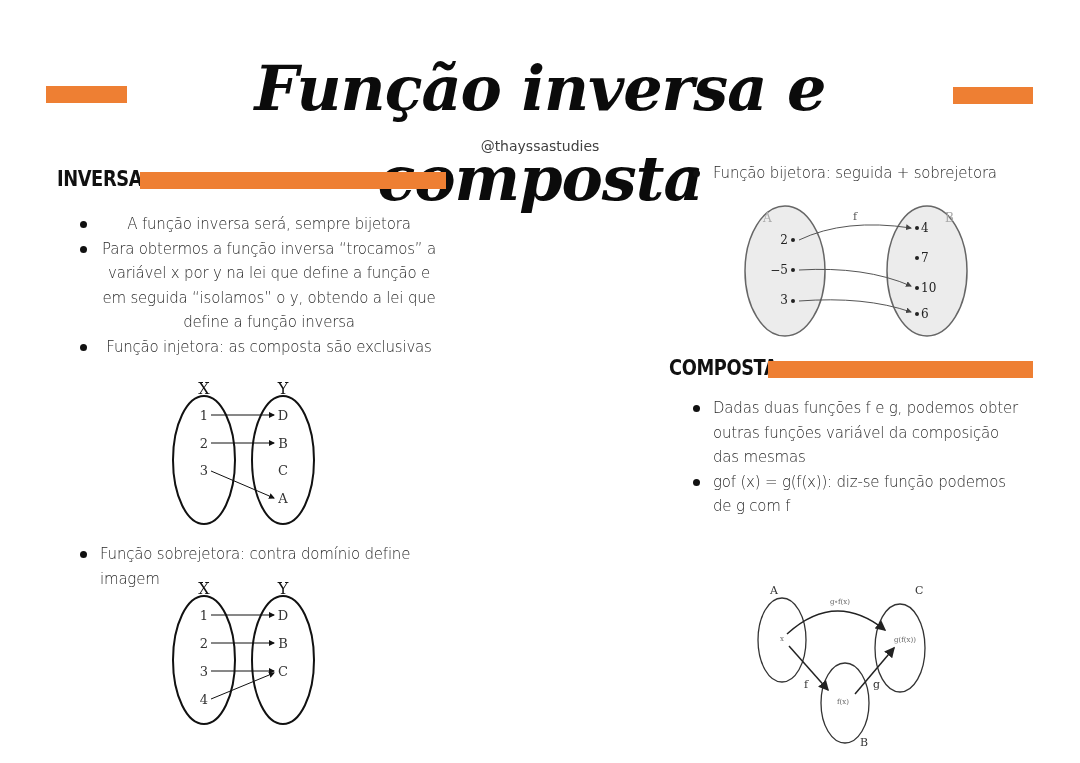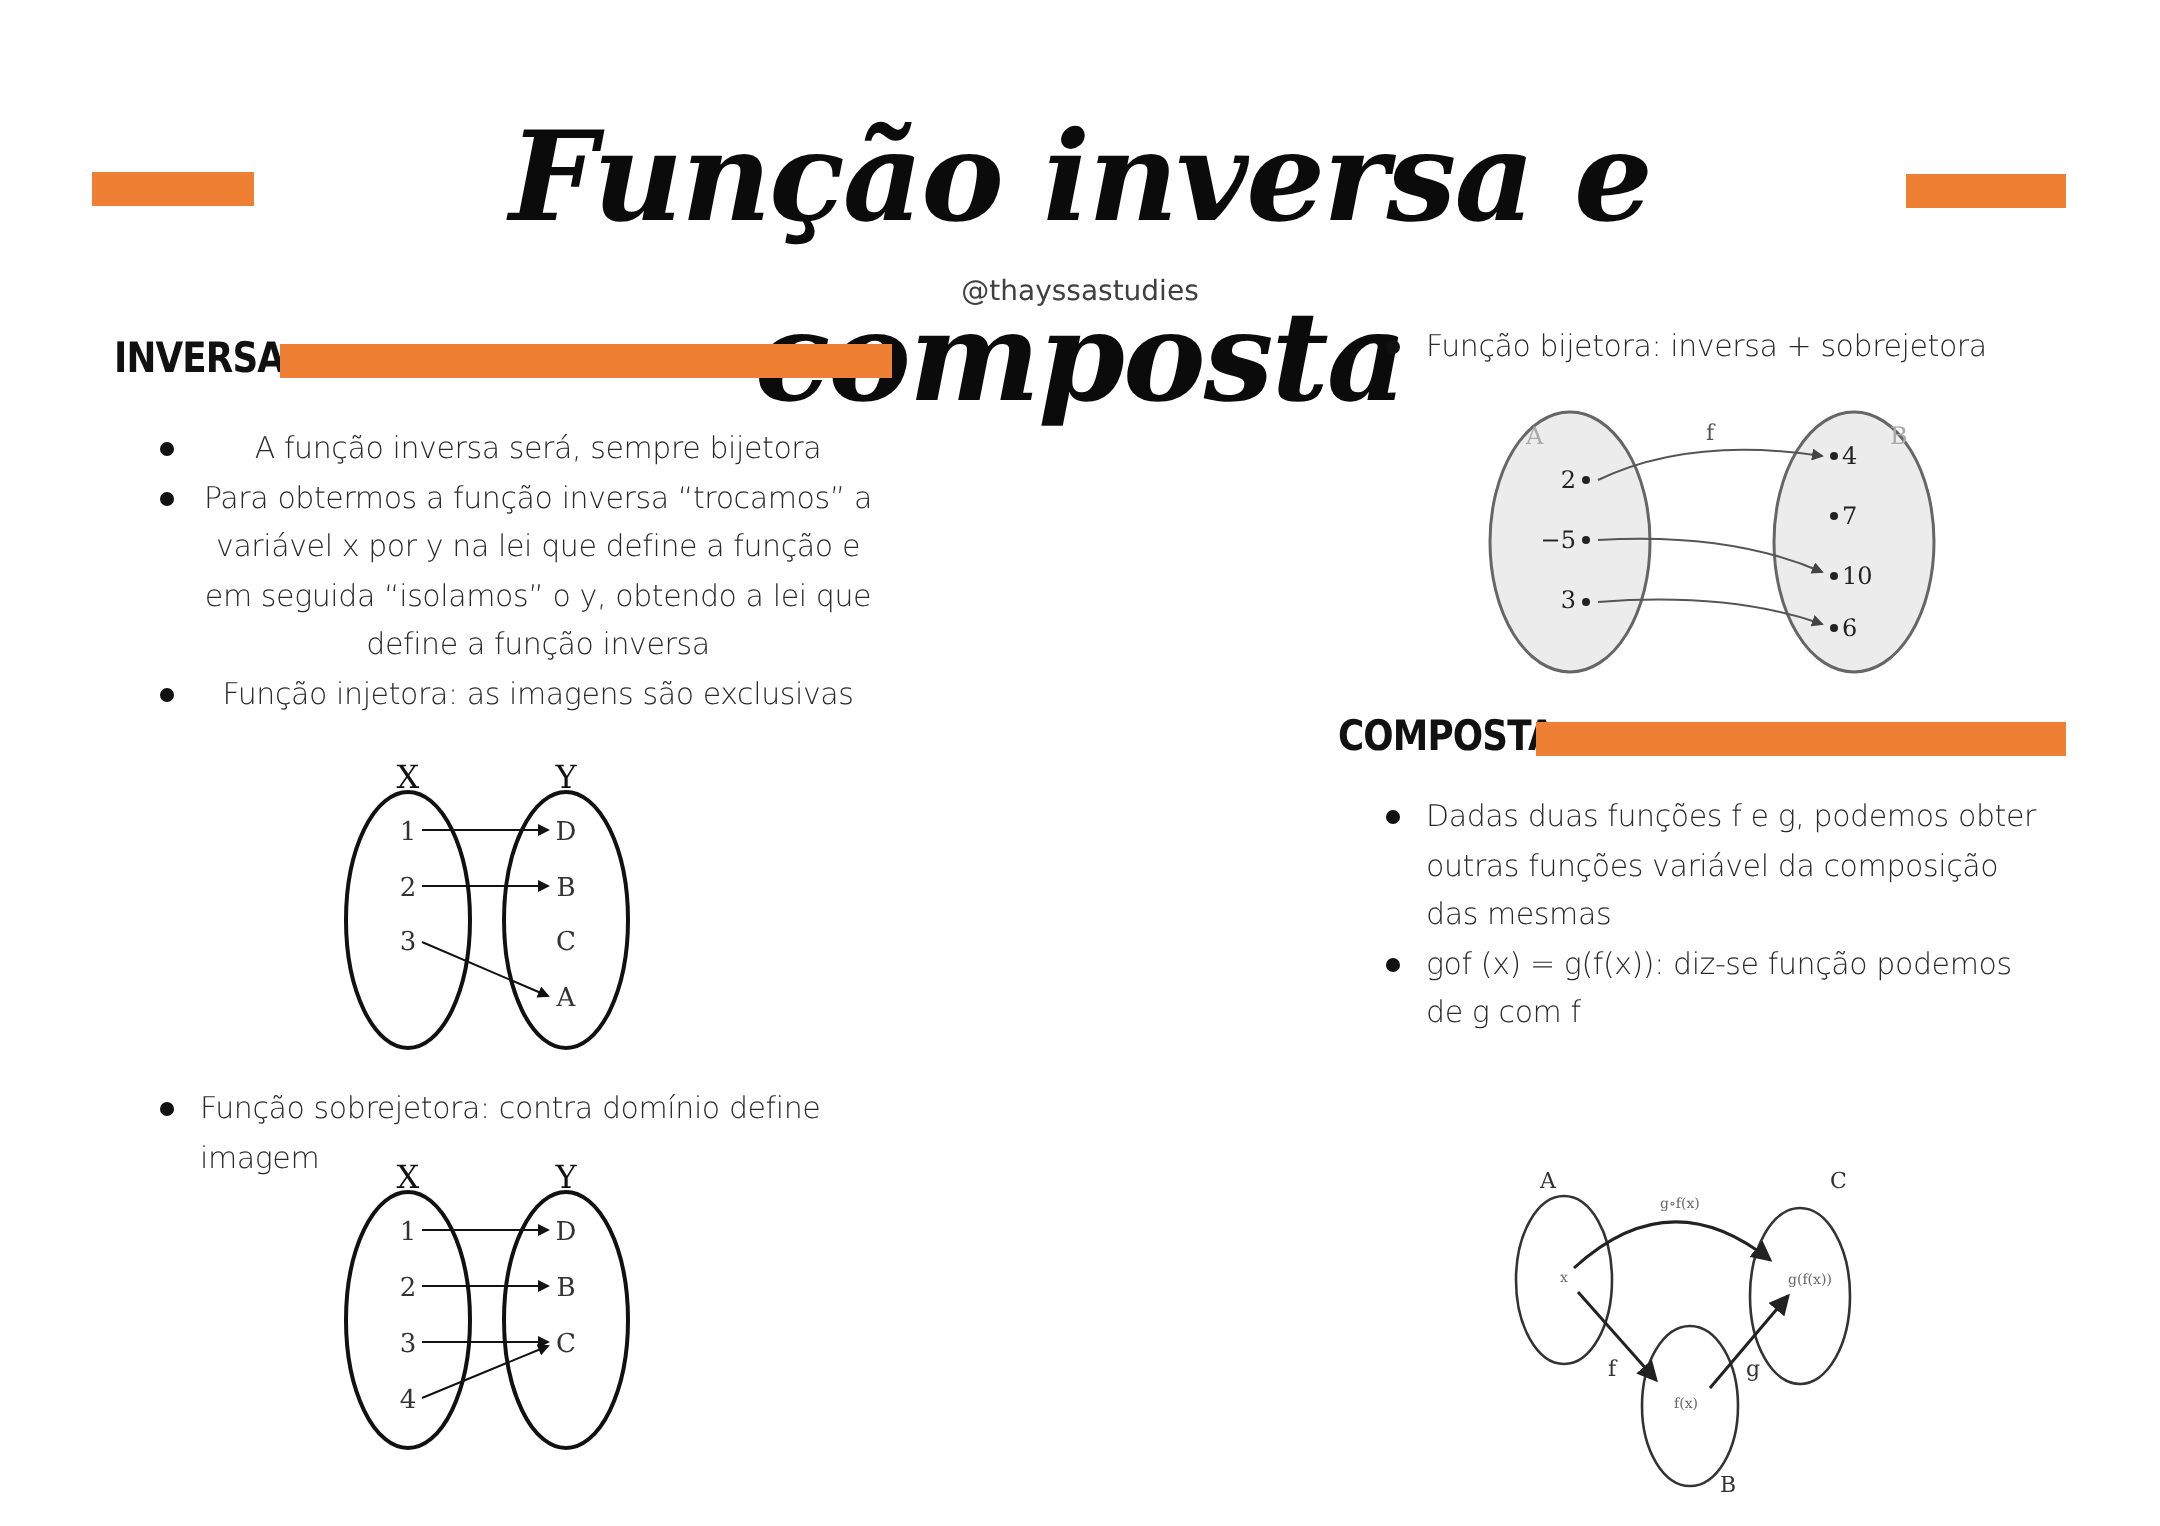--- a/index.html
+++ b/index.html
@@ -33,21 +33,21 @@
 <div class="title">Função inversa e composta</div>
 <div class="bar" style="left:953px; top:87px; width:80px; height:17px;"></div>
 <div class="handle">@thayssastudies</div>
 
 <div class="section-heading" style="left:57px; top:167px;">INVERSA</div>
 <div class="bar" style="left:140px; top:172px; width:306px; height:17px;"></div>
 
 <ul class="bullets" style="left:78px; top:212px; width:360px;text-align:center;">
   <li>A função inversa será, sempre bijetora</li>
   <li>Para obtermos a função inversa “trocamos” a variável x por y na lei que define a função e em seguida “isolamos” o y, obtendo a lei que define a função inversa</li>
-  <li>Função injetora: as imagens são exclusivas</li>
+  <li>Função injetora: as composta são exclusivas</li>
 </ul>
 
 <svg class="diag" style="left:160px; top:372px;" width="180" height="160" viewBox="0 0 180 160">
   <defs>
     <marker id="arrA" markerWidth="6" markerHeight="6" refX="5" refY="3" orient="auto">
       <path d="M0,0 L6,3 L0,6 Z" fill="#111"></path>
     </marker>
   </defs>
   <text x="44" y="22" font-size="16" text-anchor="middle" fill="#111">X</text>
   <text x="123" y="22" font-size="16" text-anchor="middle" fill="#111">Y</text>
@@ -86,21 +86,21 @@
   <text x="123" y="48" font-size="13" text-anchor="middle" fill="#333">D</text>
   <text x="123" y="76" font-size="13" text-anchor="middle" fill="#333">B</text>
   <text x="123" y="104" font-size="13" text-anchor="middle" fill="#333">C</text>
   <line x1="51" y1="43" x2="114" y2="43" stroke="#111" stroke-width="1" marker-end="url(#arrB)"></line>
   <line x1="51" y1="71" x2="114" y2="71" stroke="#111" stroke-width="1" marker-end="url(#arrB)"></line>
   <line x1="51" y1="99" x2="114" y2="99" stroke="#111" stroke-width="1" marker-end="url(#arrB)"></line>
   <line x1="51" y1="127" x2="114" y2="101" stroke="#111" stroke-width="1" marker-end="url(#arrB)"></line>
 </svg>
 
 <ul class="bullets" style="left:691px; top:161px; width:330px;">
-  <li>Função bijetora: inversa + sobrejetora</li>
+  <li>Função bijetora: seguida + sobrejetora</li>
 </ul>
 
 <svg class="diag" style="left:735px; top:198px;" width="250" height="145" viewBox="0 0 250 145">
   <defs>
     <marker id="arrC" markerWidth="6" markerHeight="6" refX="5" refY="3" orient="auto">
       <path d="M0,0 L6,3 L0,6 Z" fill="#444"></path>
     </marker>
   </defs>
   <ellipse cx="50" cy="73" rx="40" ry="65" fill="#ececec" stroke="#666" stroke-width="1.5"></ellipse>
   <ellipse cx="192" cy="73" rx="40" ry="65" fill="#ececec" stroke="#666" stroke-width="1.5"></ellipse>

